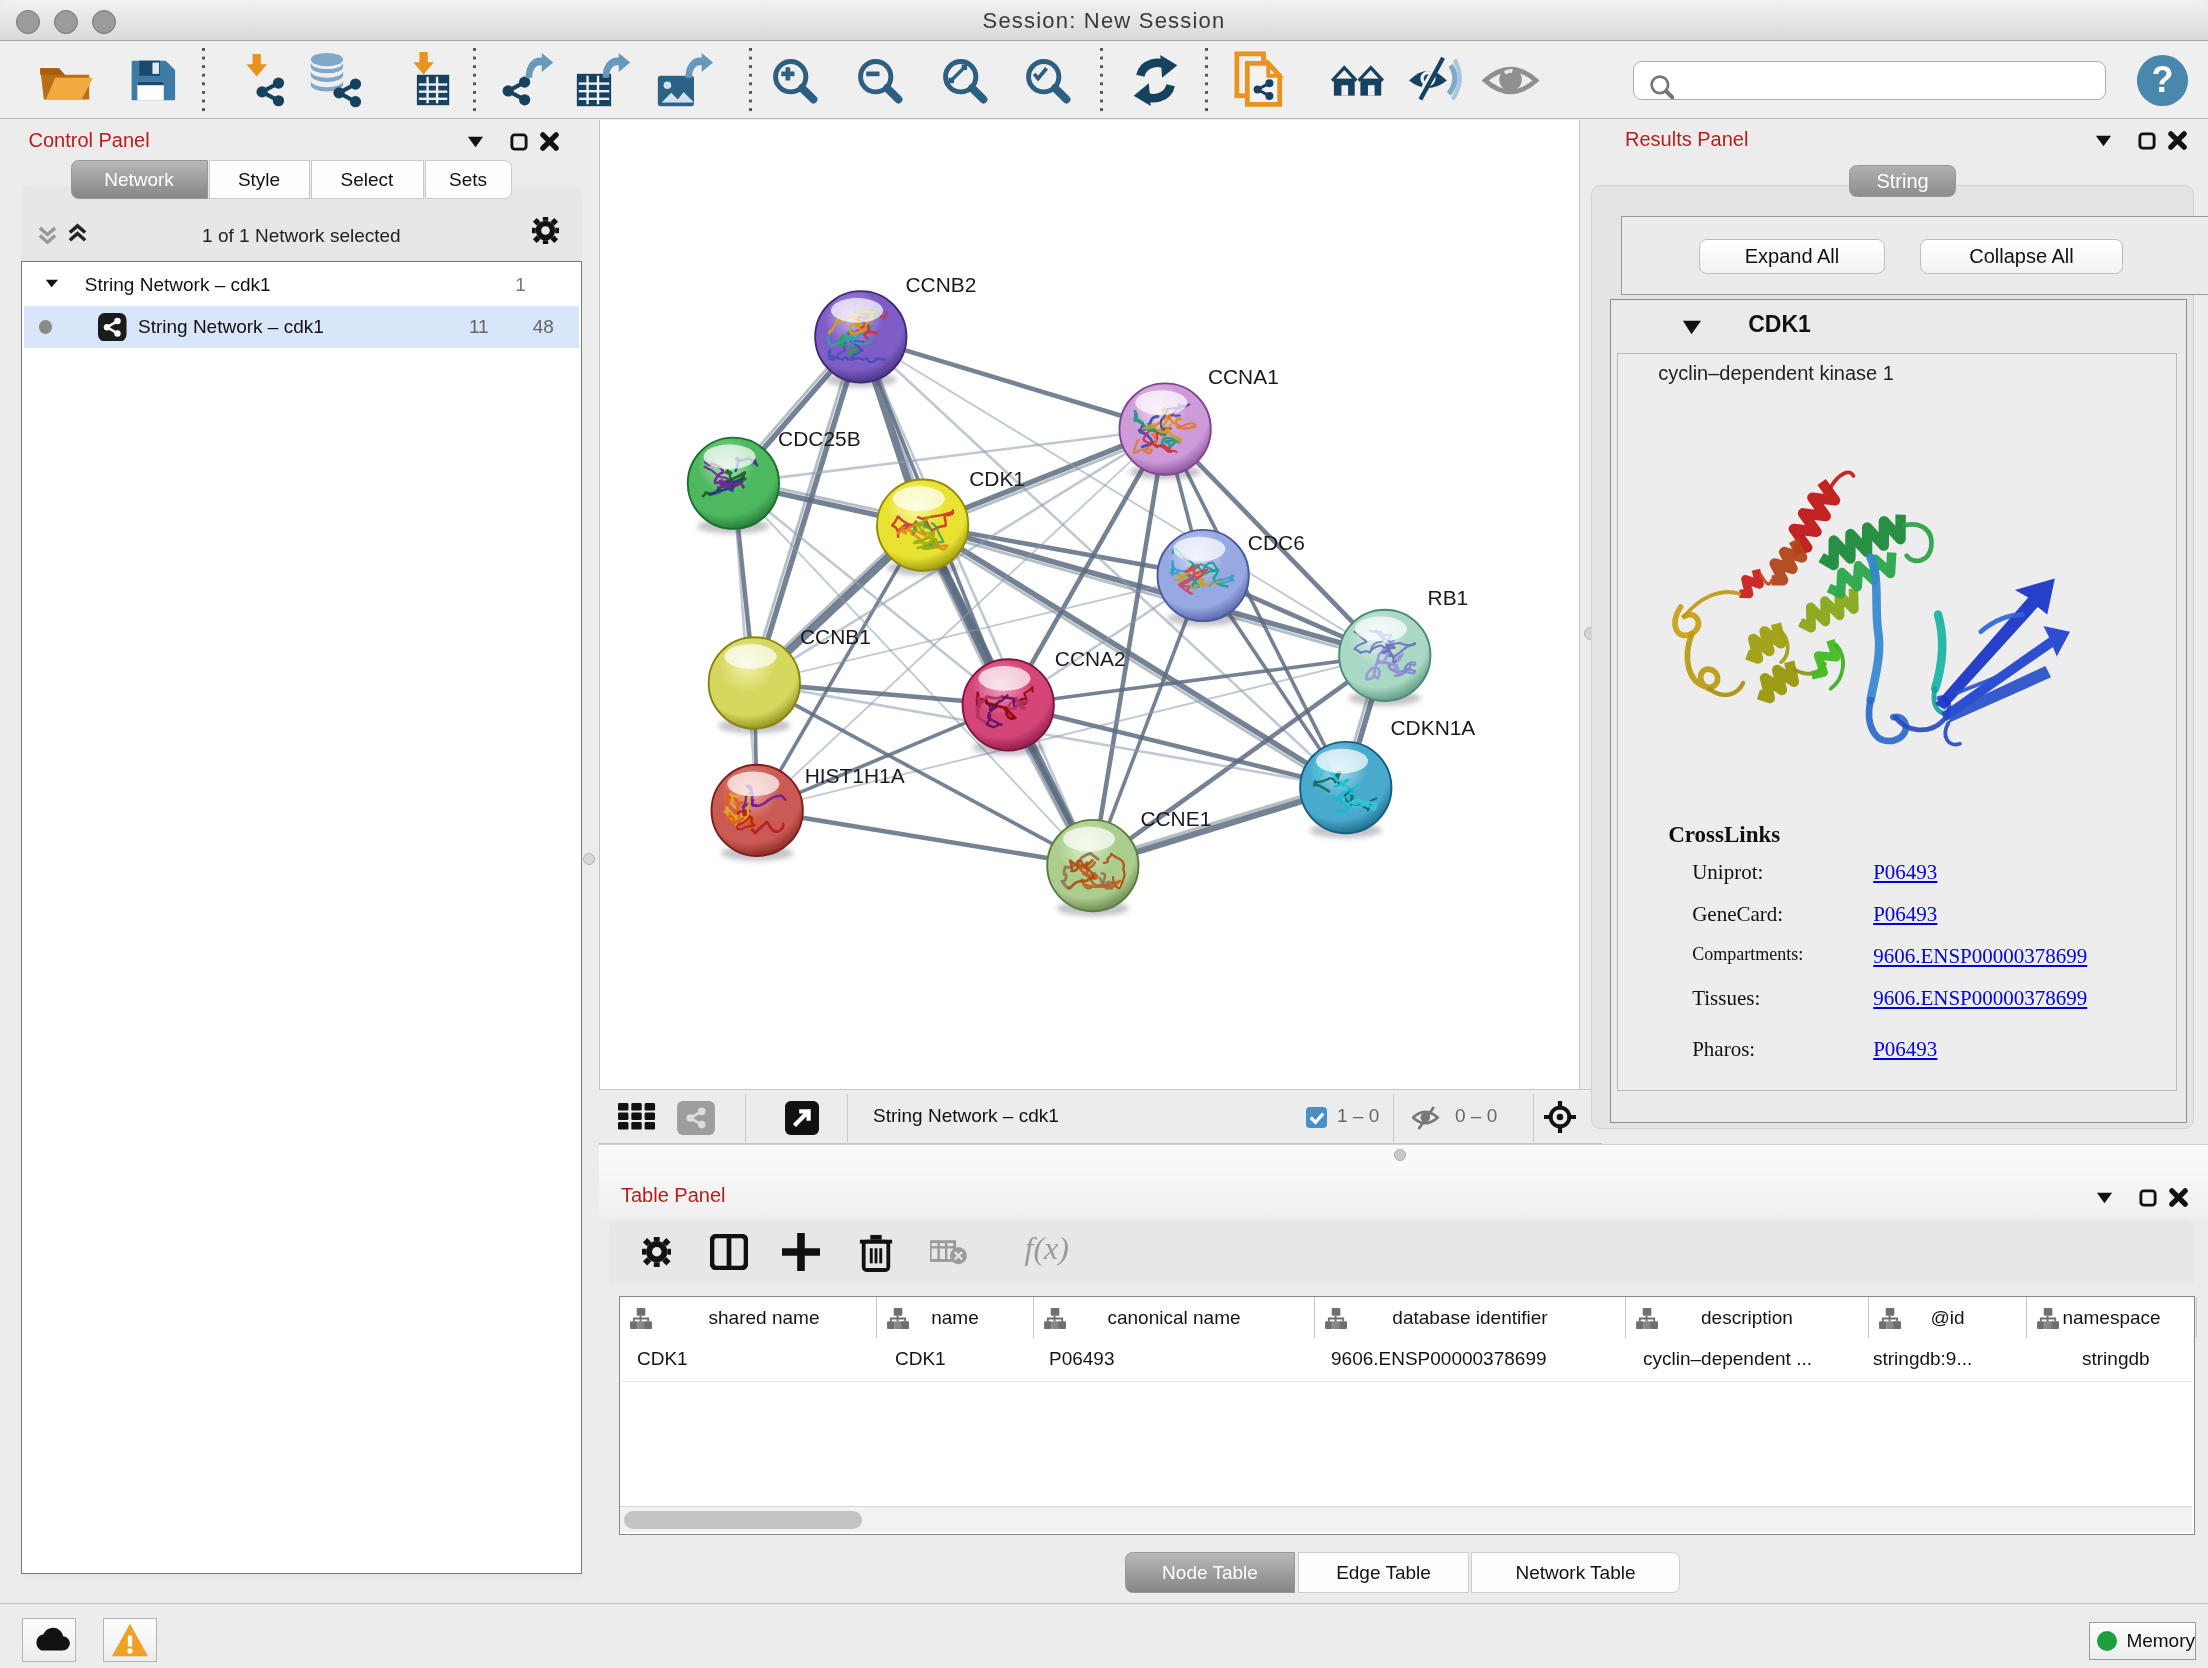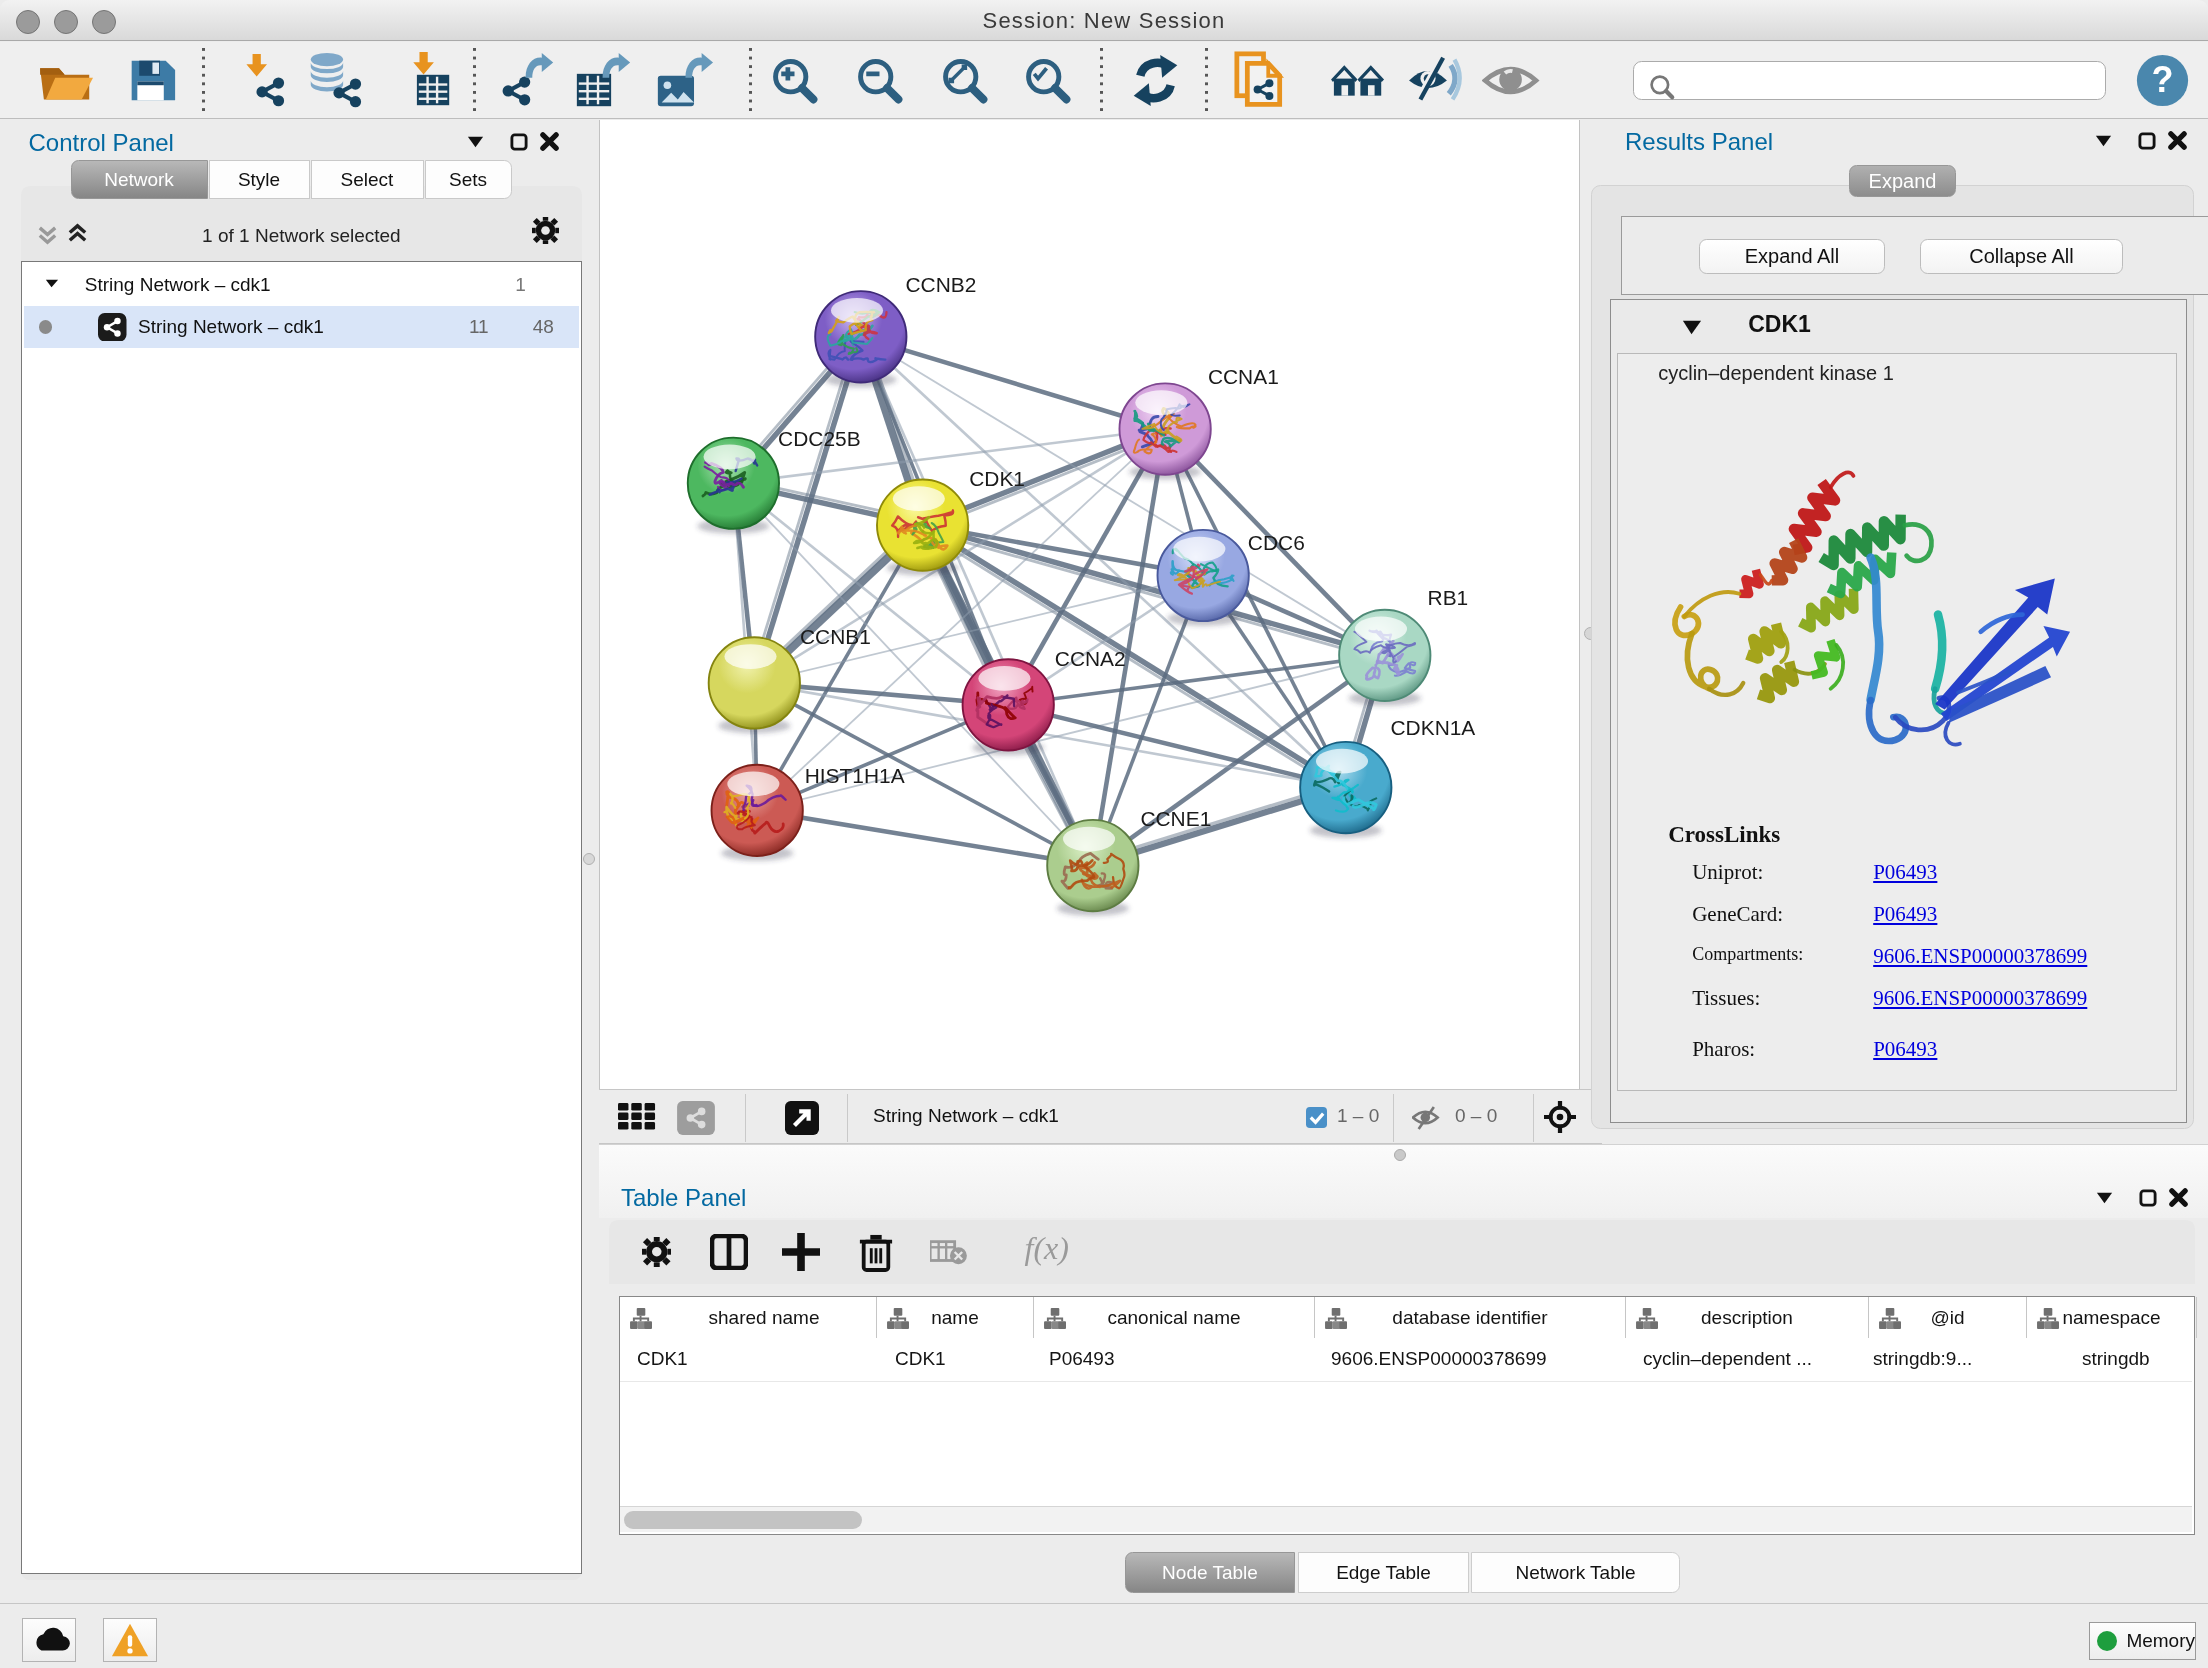--- a/index.html
+++ b/index.html
@@ -4,21 +4,21 @@
 html,body{width:2208px;height:1668px;overflow:hidden;}
 body{font-family:"Liberation Sans",sans-serif;background:#ececec;position:relative;}
 .abs{position:absolute;}
 #titlebar{left:0;top:0;width:2208px;height:41px;background:linear-gradient(#f2f2f2,#d9d9d9);border-bottom:1px solid #a9a9a9;border-radius:9.5px 9.5px 0 0;}
 .tl{top:9.5px;width:24px;height:24px;border-radius:50%;background:#9b9b9b;border:1.9px solid #757575;}
 #title{width:100%;text-align:center;top:7.6px;font-size:22px;color:#3a3a3a;letter-spacing:1.2px;}
 #toolbar{left:0;top:42px;width:2208px;height:77px;background:#efefef;border-bottom:1px solid #bdbdbd;}
 .tsep{top:5.7px;height:65px;width:2.9px;background-image:linear-gradient(#565656 2.9px, transparent 2.9px);background-size:2.9px 8.6px;}
 #searchbox{left:1633px;top:19px;width:473px;height:39px;background:#fff;border:1.9px solid #ababab;border-radius:8.6px;}
 #panel-left{left:9.5px;top:120px;width:589px;height:1482px;}
-.phead{font-size:24px;color:#0369a1;}
+.phead{font-size:20px;color:#b91c1c;}
 .tabbtn{z-index:5;height:39px;display:flex;align-items:center;justify-content:center;font-size:19px;border:1px solid #c9c9c9;background:#fdfdfd;color:#111;position:absolute;top:0;}
 
 #cp-inner{left:11.4px;top:66px;width:561px;height:1394px;background:#e7e7e7;border-radius:8.6px;}
 #cp-tree{left:0;top:75px;width:561px;height:1313px;background:#fff;border:1.9px solid #787878;}
 .trow{left:1.9px;width:555px;height:42px;font-size:19px;color:#111;display:flex;align-items:center;position:absolute;}
 #net-canvas{left:599px;top:120px;width:980px;height:969px;background:#fff;border-left:1px solid #c2c2c2;}
 #net-gutter{left:1579px;top:120px;width:23px;height:969px;background:#ececec;border-left:1px solid #c2c2c2;}
 #net-status{left:599px;top:1089px;width:1003px;height:55px;background:#ececec;border-top:1px solid #c6c6c6;border-bottom:1px solid #c6c6c6;}
 .nsep{top:3.8px;height:48px;width:1px;background:#c9c9c9;}
 #results{left:1580px;top:120px;width:619px;height:1025px;}
@@ -594,21 +594,21 @@
       <span style="width:25px;"></span>
       <svg width="18" height="18" viewBox="0 0 19 19" style="">
         <rect x="2" y="2" width="15" height="15" rx="3" fill="none" stroke="#111" stroke-width="3"></rect>
       </svg>
       <span style="width:12.4px;"></span>
       <svg width="19" height="19" viewBox="0 0 20 20" style="">
         <path d="M3 3 L17 17 M17 3 L3 17" stroke="#111" stroke-width="5.5" stroke-linecap="round"></path>
       </svg>
     </div>
     <div id="res-tabc" class="abs"></div>
-    <div class="abs" style="left:269px;top:45px;width:107px;height:32px;background:linear-gradient(#b0b0b0,#8d8d8d);border:1px solid #979797;border-radius:7.6px;color:#fff;font-size:20px;display:flex;align-items:center;justify-content:center;">Expand</div>
+    <div class="abs" style="left:269px;top:45px;width:107px;height:32px;background:linear-gradient(#b0b0b0,#8d8d8d);border:1px solid #979797;border-radius:7.6px;color:#fff;font-size:20px;display:flex;align-items:center;justify-content:center;">String</div>
     <div id="res-btnbox" class="abs">
       <div class="rbtn" style="left:77px;width:186px;">Expand All</div>
       <div class="rbtn" style="left:298px;width:203px;">Collapse All</div>
     </div>
     <div id="cdk1box" class="abs">
       <div class="abs" style="left:70px;top:16px;"><svg width="22" height="22" viewBox="0 0 23 23" style="">
           <path d="M2 5 L21 5 L11 19 z" fill="#111"></path>
         </svg></div>
       <div class="abs" style="left:0;top:11.4px;width:338px;text-align:center;font-size:23px;font-weight:bold;color:#111;">CDK1</div>
       <div id="cdk1content" class="abs">

